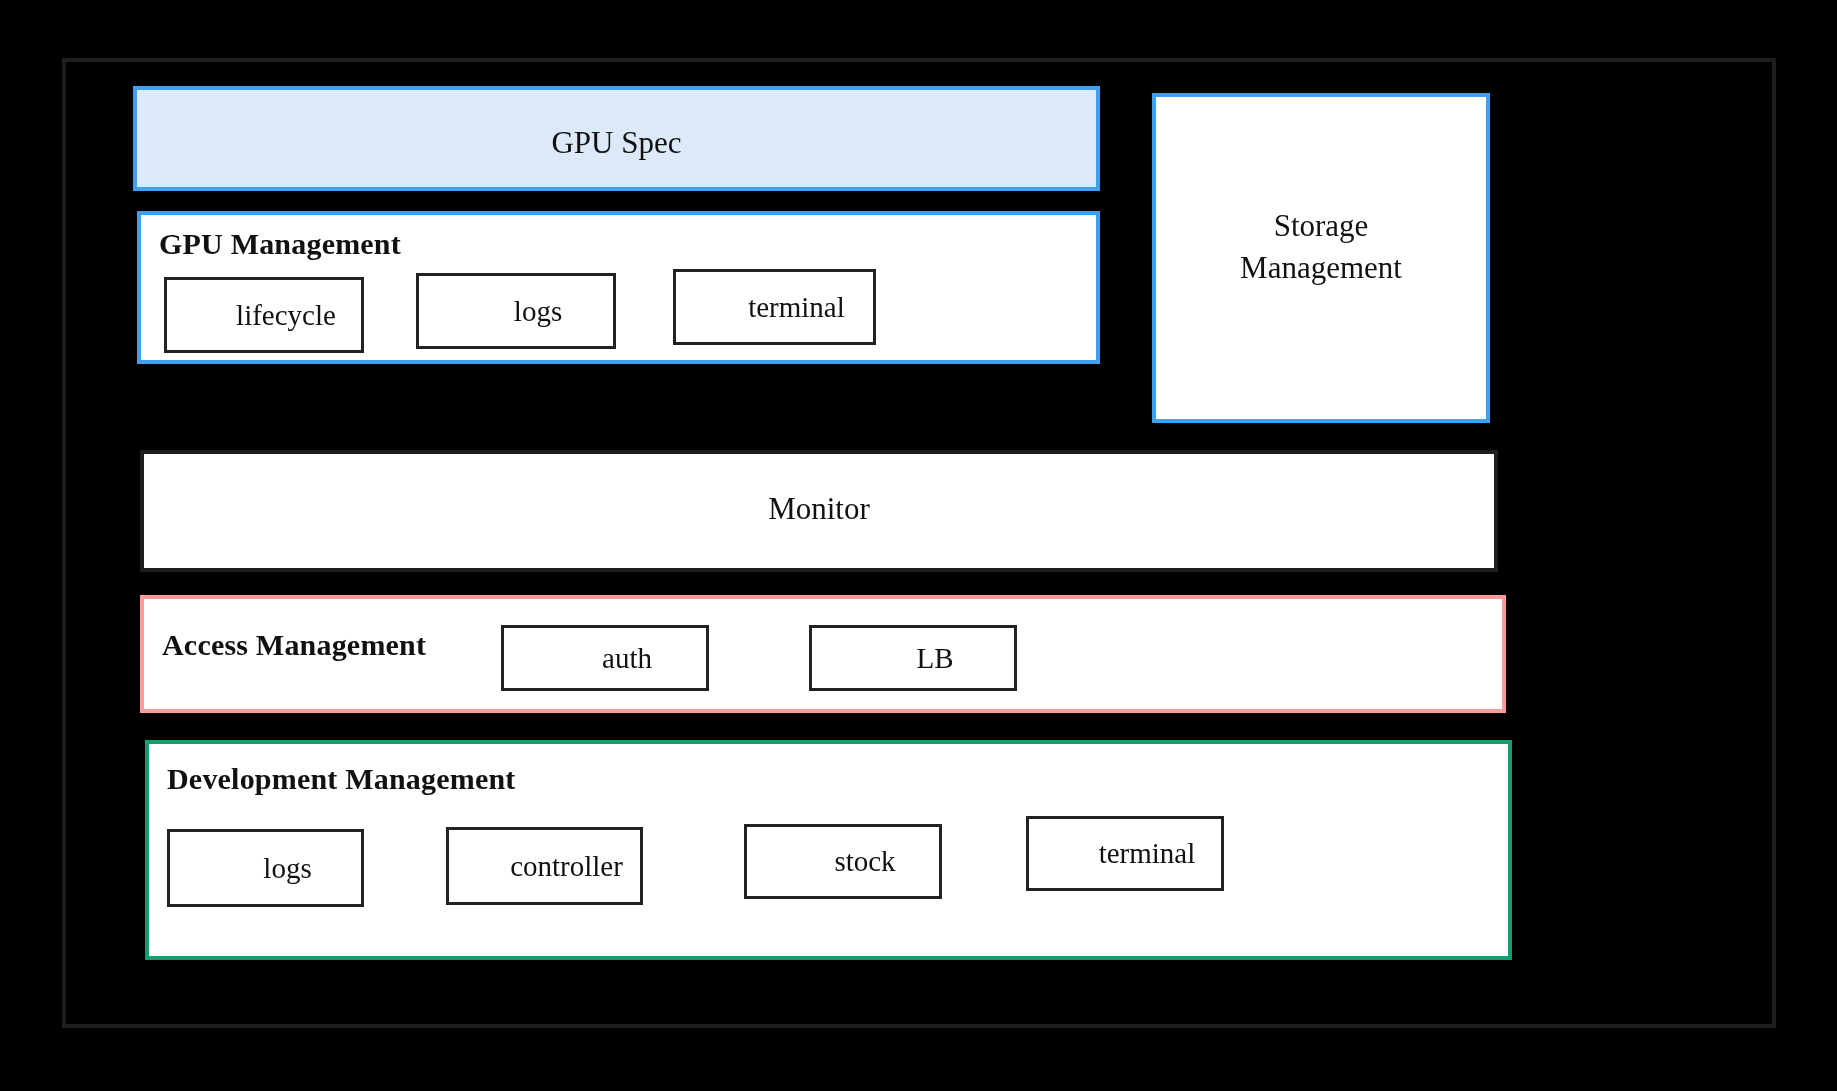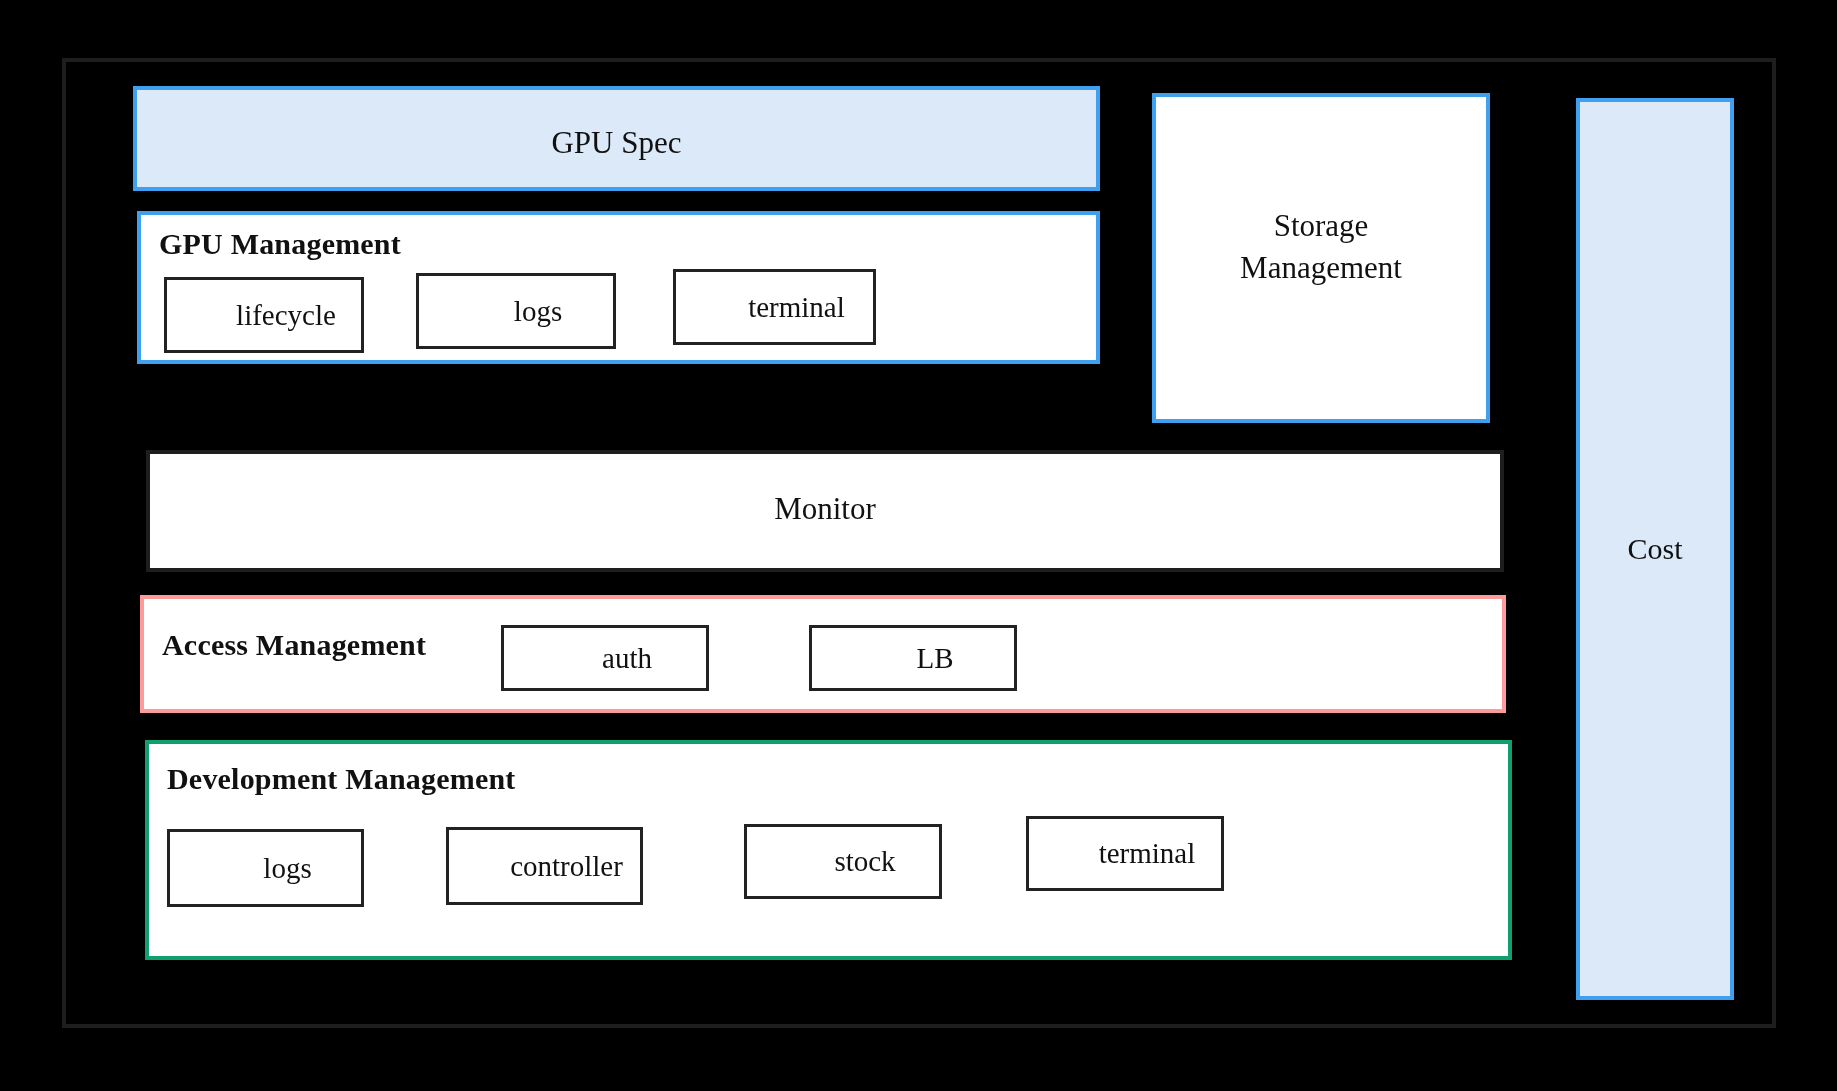--- a/index.html
+++ b/index.html
@@ -101,25 +101,22 @@
     <div class="leaf" style="left:23px; top:62px; width:200px; height:76px;">lifecycle</div>
     <div class="leaf" style="left:275px; top:58px; width:200px; height:76px;">logs</div>
     <div class="leaf" style="left:532px; top:54px; width:203px; height:76px;">terminal</div>
   </div>
 
   <div class="abs card blue" style="left:1152px; top:93px; width:338px; height:330px;">
     <div class="center-label" style="top:108px;">Storage
 Management</div>
   </div>
 
-  <div class="abs card blue fill-blue" id="cost-column" style="left:1576px; top:98px; width:158px; height:902px;">
-    <span>Cost</span>
-  </div>
 
-  <div class="abs card dark" style="left:140px; top:450px; width:1358px; height:122px;margin-left:6px;">
+  <div class="abs card dark" style="left:140px; top:450px; width:1358px; height:122px;">
     <div class="center-label" style="top:34px;">Monitor</div>
   </div>
 
   <div class="abs card red" style="left:140px; top:595px; width:1366px; height:118px;">
     <div class="group-title" style="left:18px; top:29px;">Access Management</div>
     <div class="leaf" style="left:357px; top:26px; width:208px; height:66px;">auth</div>
     <div class="leaf" style="left:665px; top:26px; width:208px; height:66px;">LB</div>
   </div>
 
   <div class="abs card green" style="left:145px; top:740px; width:1367px; height:220px;">

